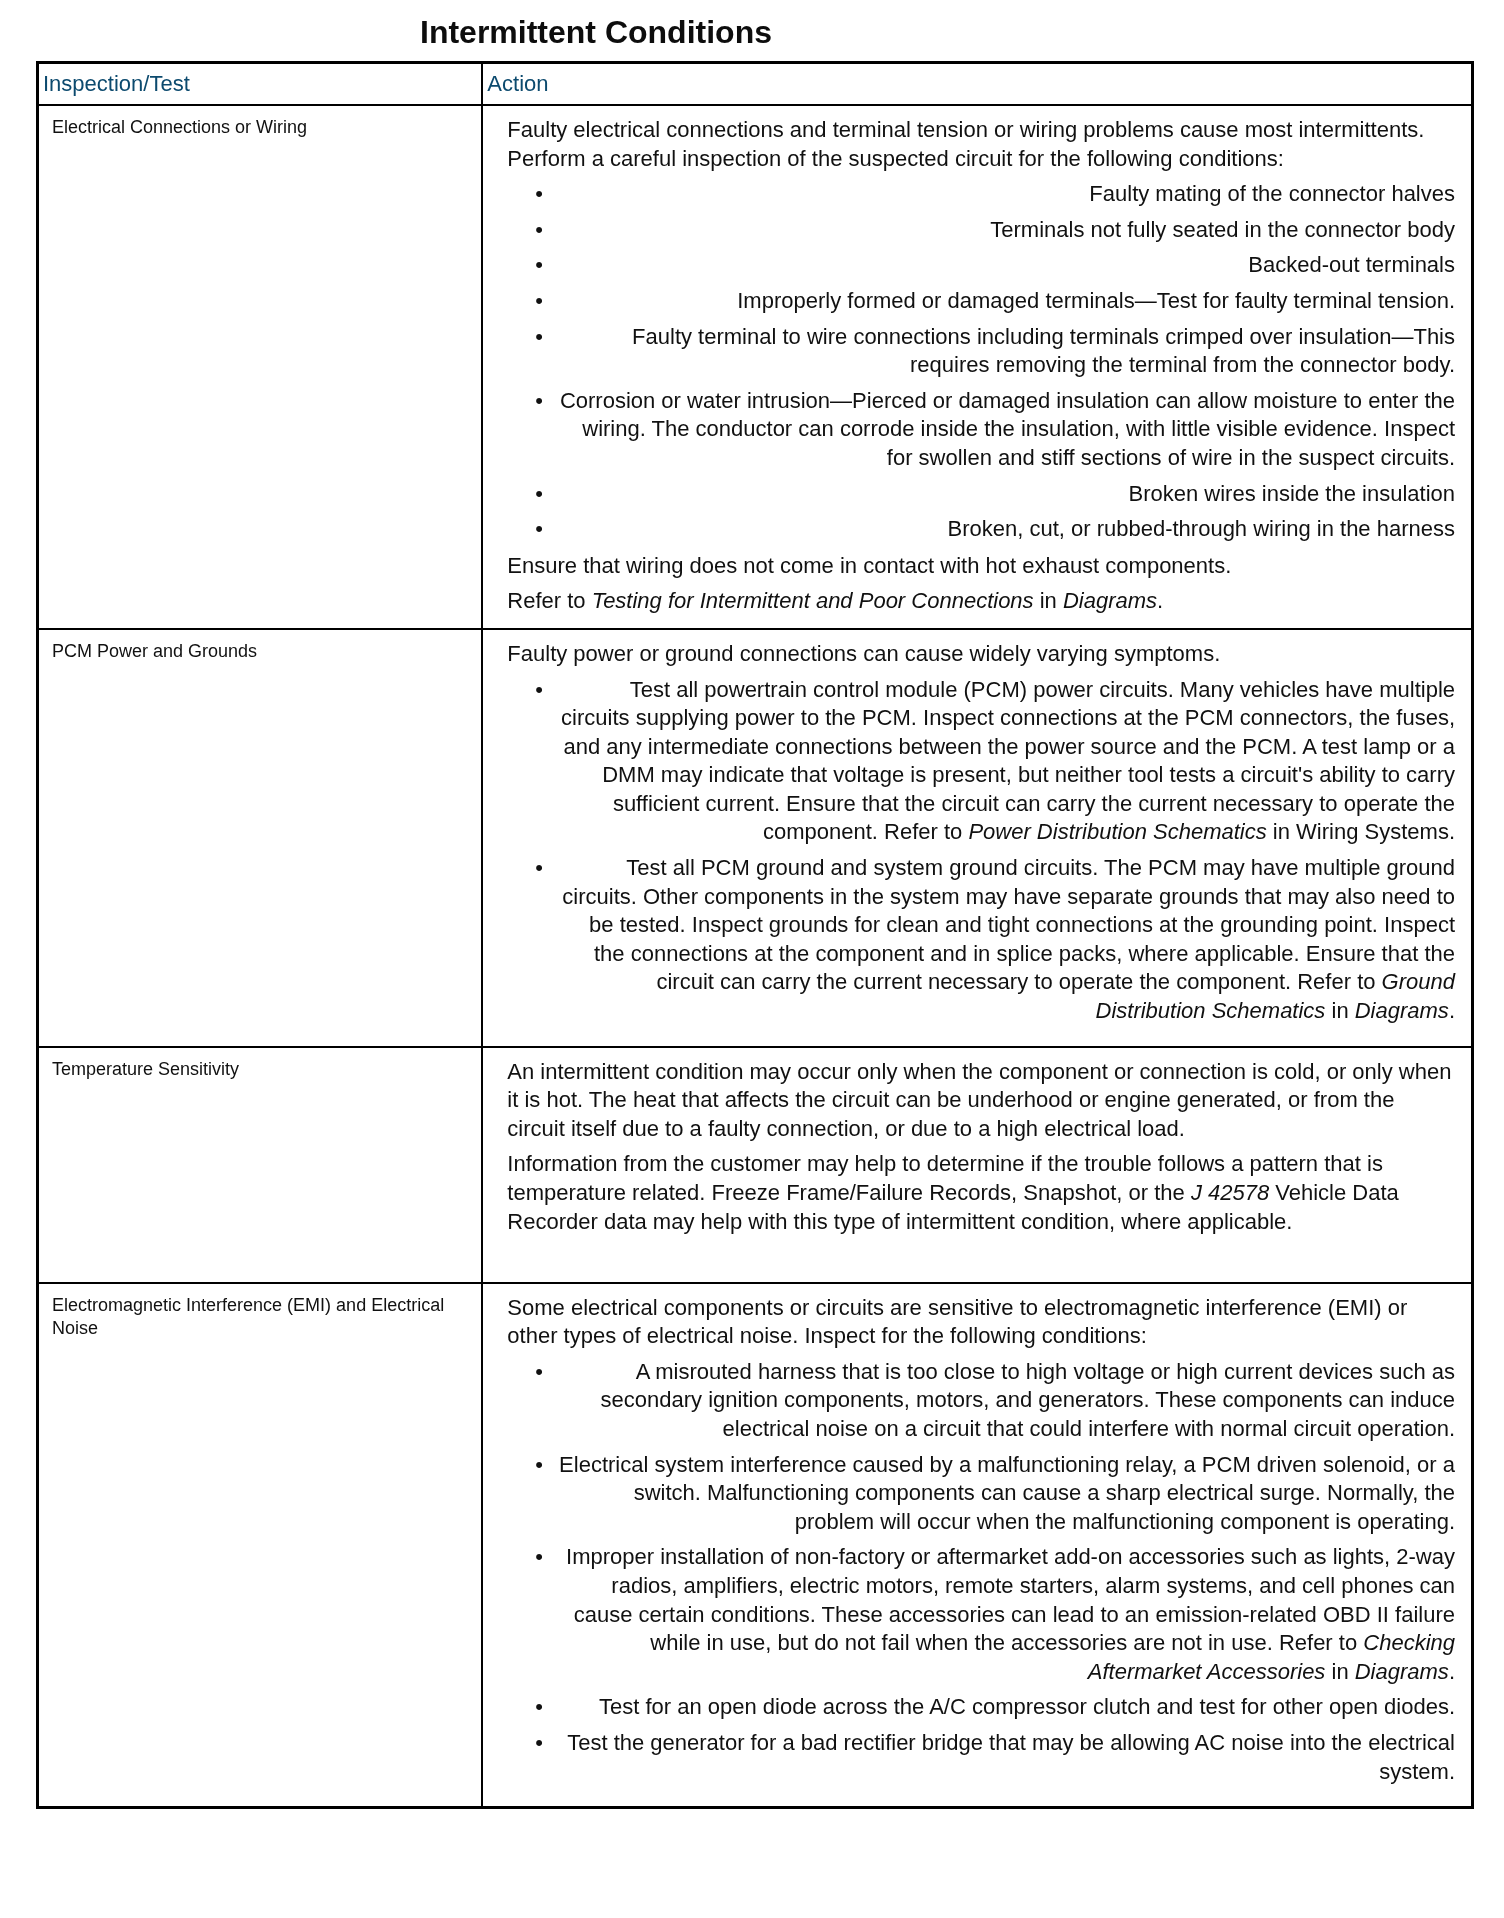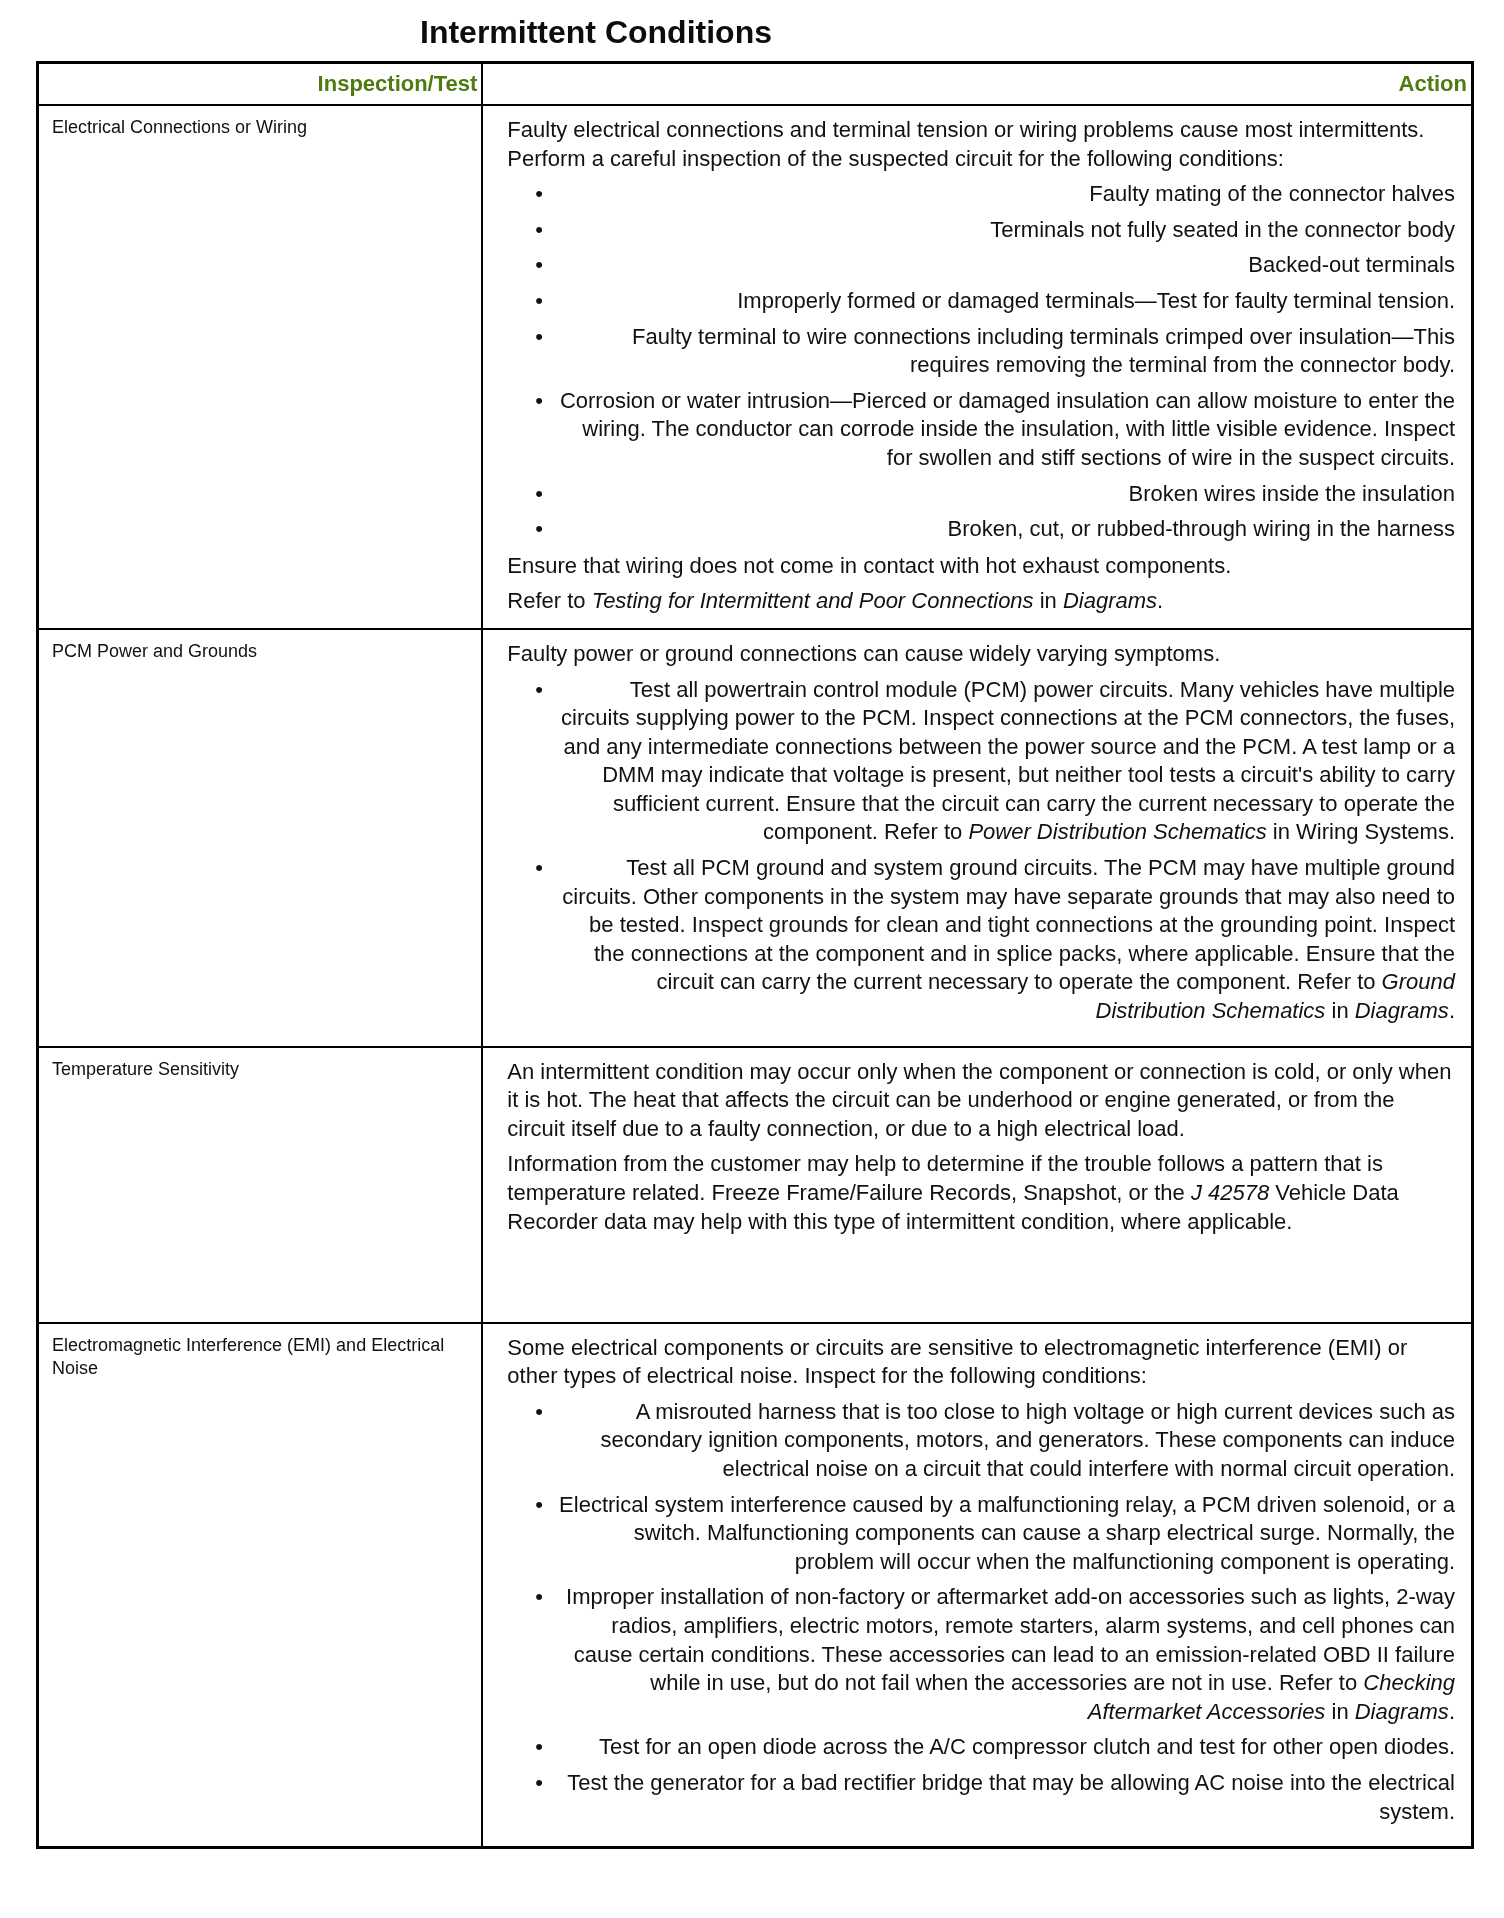--- a/index.html
+++ b/index.html
@@ -28,24 +28,24 @@
     border: 3px solid #000000;
     table-layout: fixed;
   }
   table.cond-table th,
   table.cond-table td {
     border: 2px solid #000000;
     vertical-align: top;
   }
   th.col-header {
     font-size: 22px;
-    font-weight: bold;
-    text-align: right;
+    font-weight: normal;
+    text-align: left;
     padding: 7px 4px;
-    color: #4d7c0f;
+    color: #0c4a6e;
   }
   td.inspection-cell {
     font-size: 18px;
     line-height: 1.3;
     padding: 10px 10px 10px 13px;
   }
   td.action-cell {
     font-size: 22px;
     line-height: 1.3;
     padding: 10px 16px 12px 16px;
@@ -65,21 +65,21 @@
   }
   ul.bullets li::before {
     content: "\2022";
     position: absolute;
     left: 0;
     top: 0;
   }
   em { font-style: italic; }
   
   tbody tr:nth-child(2) td { height: 312px; }
-  tbody tr:nth-child(3) td { height: 276px; }
+  tbody tr:nth-child(3) td { height: 236px; }
 </style>
 </head>
 <body>
 
 <div class="page">
   <div class="doc-title">Intermittent Conditions</div>
 
   <table class="cond-table">
     <colgroup>
       <col style="width:31%">

